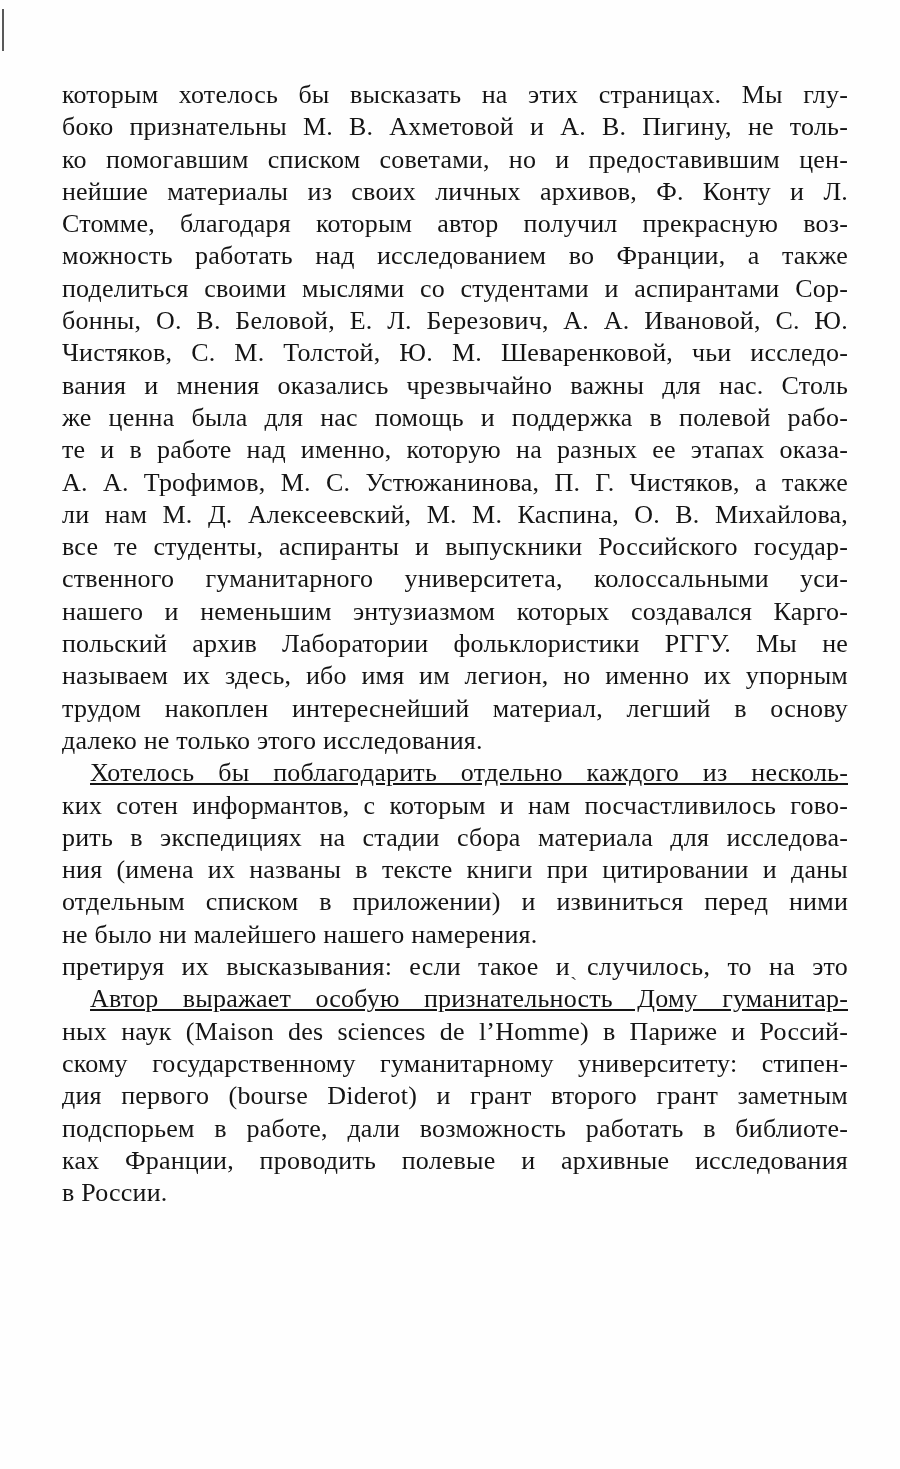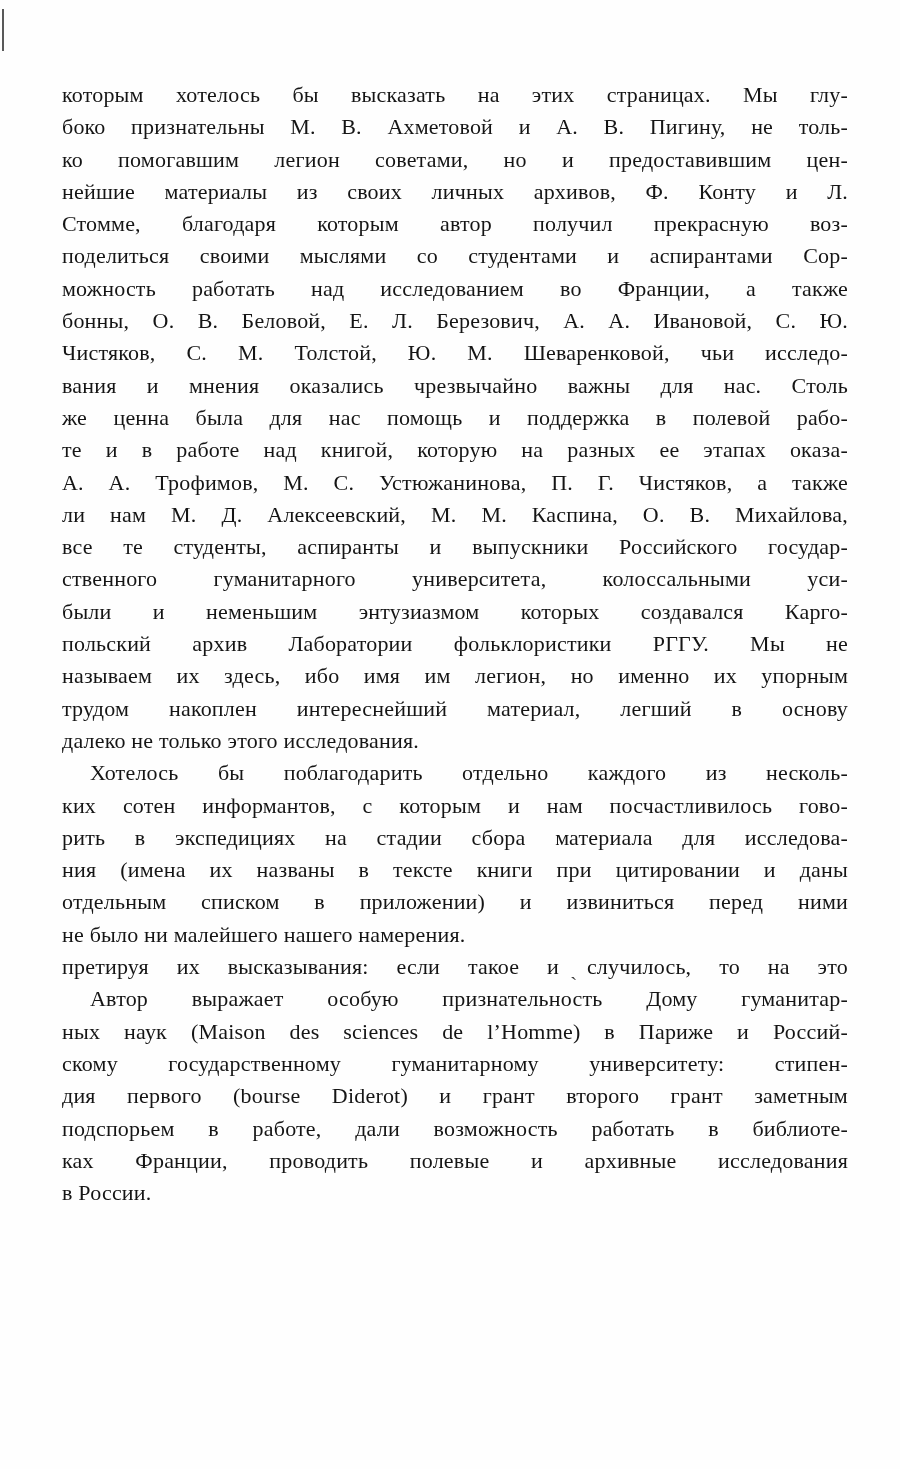--- a/index.html
+++ b/index.html
@@ -15,34 +15,34 @@
     background: #fefefe;
     overflow: hidden;
     font-family: "Liberation Serif", "DejaVu Serif", serif;
     color: #151515;
   }
   .text-block {
     position: absolute;
     left: 62px;
     top: 79px;
     width: 786px;
-    font-size: 22px;
+    font-size: 26px;
     line-height: 32.3px;
     letter-spacing: 0.2px;
   }
   .paragraph { margin: 0; padding: 0; }
   .line {
     text-align: justify;
     text-align-last: justify;
     white-space: normal;
     overflow: hidden;
     height: 32.3px;
   }
   .line.last { text-align-last: left; }
-  .line.indent { text-indent: 28px; }
+  .line.indent { text-indent: 28px; text-decoration: underline; }
   .stray {
     position: absolute;
     left: 570px;
     top: 974px;
     font-size: 22px;
     color: #3a3a3a;
     line-height: 22px;
   }
   .edge-artifact {
     position: absolute;
@@ -56,35 +56,35 @@
 </style>
 </head>
 <body>
 
 <div class="page">
   <div class="edge-artifact"></div>
   <div class="text-block">
     <div class="paragraph">
         <div class="line">которым хотелось бы высказать на этих страницах. Мы глу-</div>
         <div class="line">боко признательны М. В. Ахметовой и А. В. Пигину, не толь-</div>
-        <div class="line">ко помогавшим легион советами, но и предоставившим цен-</div>
+        <div class="line">ко помогавшим списком советами, но и предоставившим цен-</div>
         <div class="line">нейшие материалы из своих личных архивов, Ф. Конту и Л.</div>
         <div class="line">Стомме, благодаря которым автор получил прекрасную воз-</div>
+        <div class="line">можность работать над исследованием во Франции, а также</div>
         <div class="line">поделиться своими мыслями со студентами и аспирантами Сор-</div>
-        <div class="line">можность работать над исследованием во Франции, а также</div>
         <div class="line">бонны, О. В. Беловой, Е. Л. Березович, А. А. Ивановой, С. Ю.</div>
         <div class="line">Чистяков, С. М. Толстой, Ю. М. Шеваренковой, чьи исследо-</div>
         <div class="line">вания и мнения оказались чрезвычайно важны для нас. Столь</div>
         <div class="line">же ценна была для нас помощь и поддержка в полевой рабо-</div>
-        <div class="line">те и в работе над книгой, которую на разных ее этапах оказа-</div>
+        <div class="line">те и в работе над именно, которую на разных ее этапах оказа-</div>
         <div class="line">А. А. Трофимов, М. С. Устюжанинова, П. Г. Чистяков, а также</div>
         <div class="line">ли нам М. Д. Алексеевский, М. М. Каспина, О. В. Михайлова,</div>
         <div class="line">все те студенты, аспиранты и выпускники Российского государ-</div>
         <div class="line">ственного гуманитарного университета, колоссальными уси-</div>
-        <div class="line">были и неменьшим энтузиазмом которых создавался Карго-</div>
+        <div class="line">нашего и неменьшим энтузиазмом которых создавался Карго-</div>
         <div class="line">польский архив Лаборатории фольклористики РГГУ. Мы не</div>
         <div class="line">называем их здесь, ибо имя им легион, но именно их упорным</div>
         <div class="line">трудом накоплен интереснейший материал, легший в основу</div>
         <div class="line last">далеко не только этого исследования.</div>
       </div>
     <div class="paragraph">
         <div class="line indent">Хотелось бы поблагодарить отдельно каждого из несколь-</div>
         <div class="line">ких сотен информантов, с которым и нам посчастливилось гово-</div>
         <div class="line">рить в экспедициях на стадии сбора материала для исследова-</div>
         <div class="line">ния (имена их названы в тексте книги при цитировании и даны</div>

